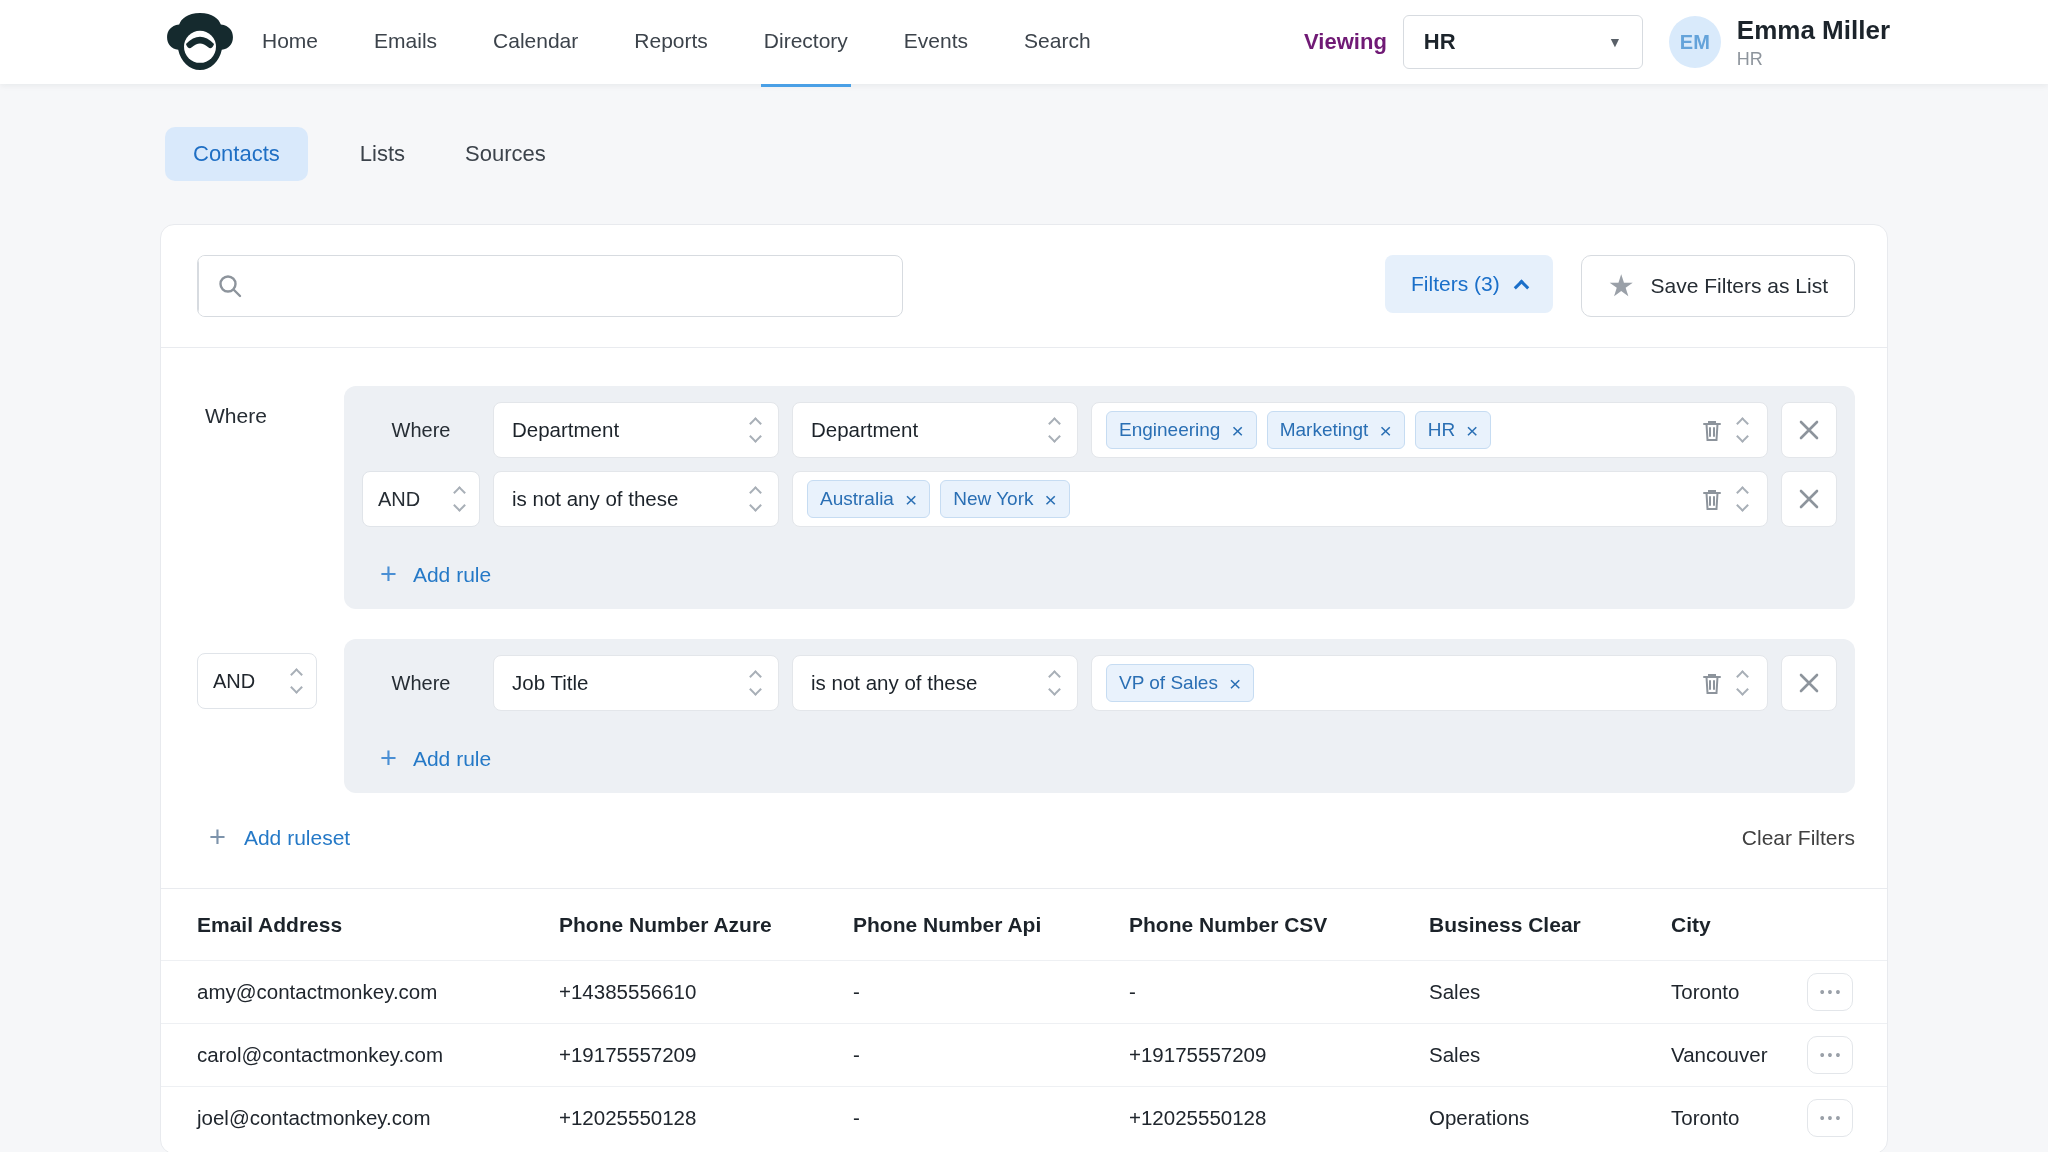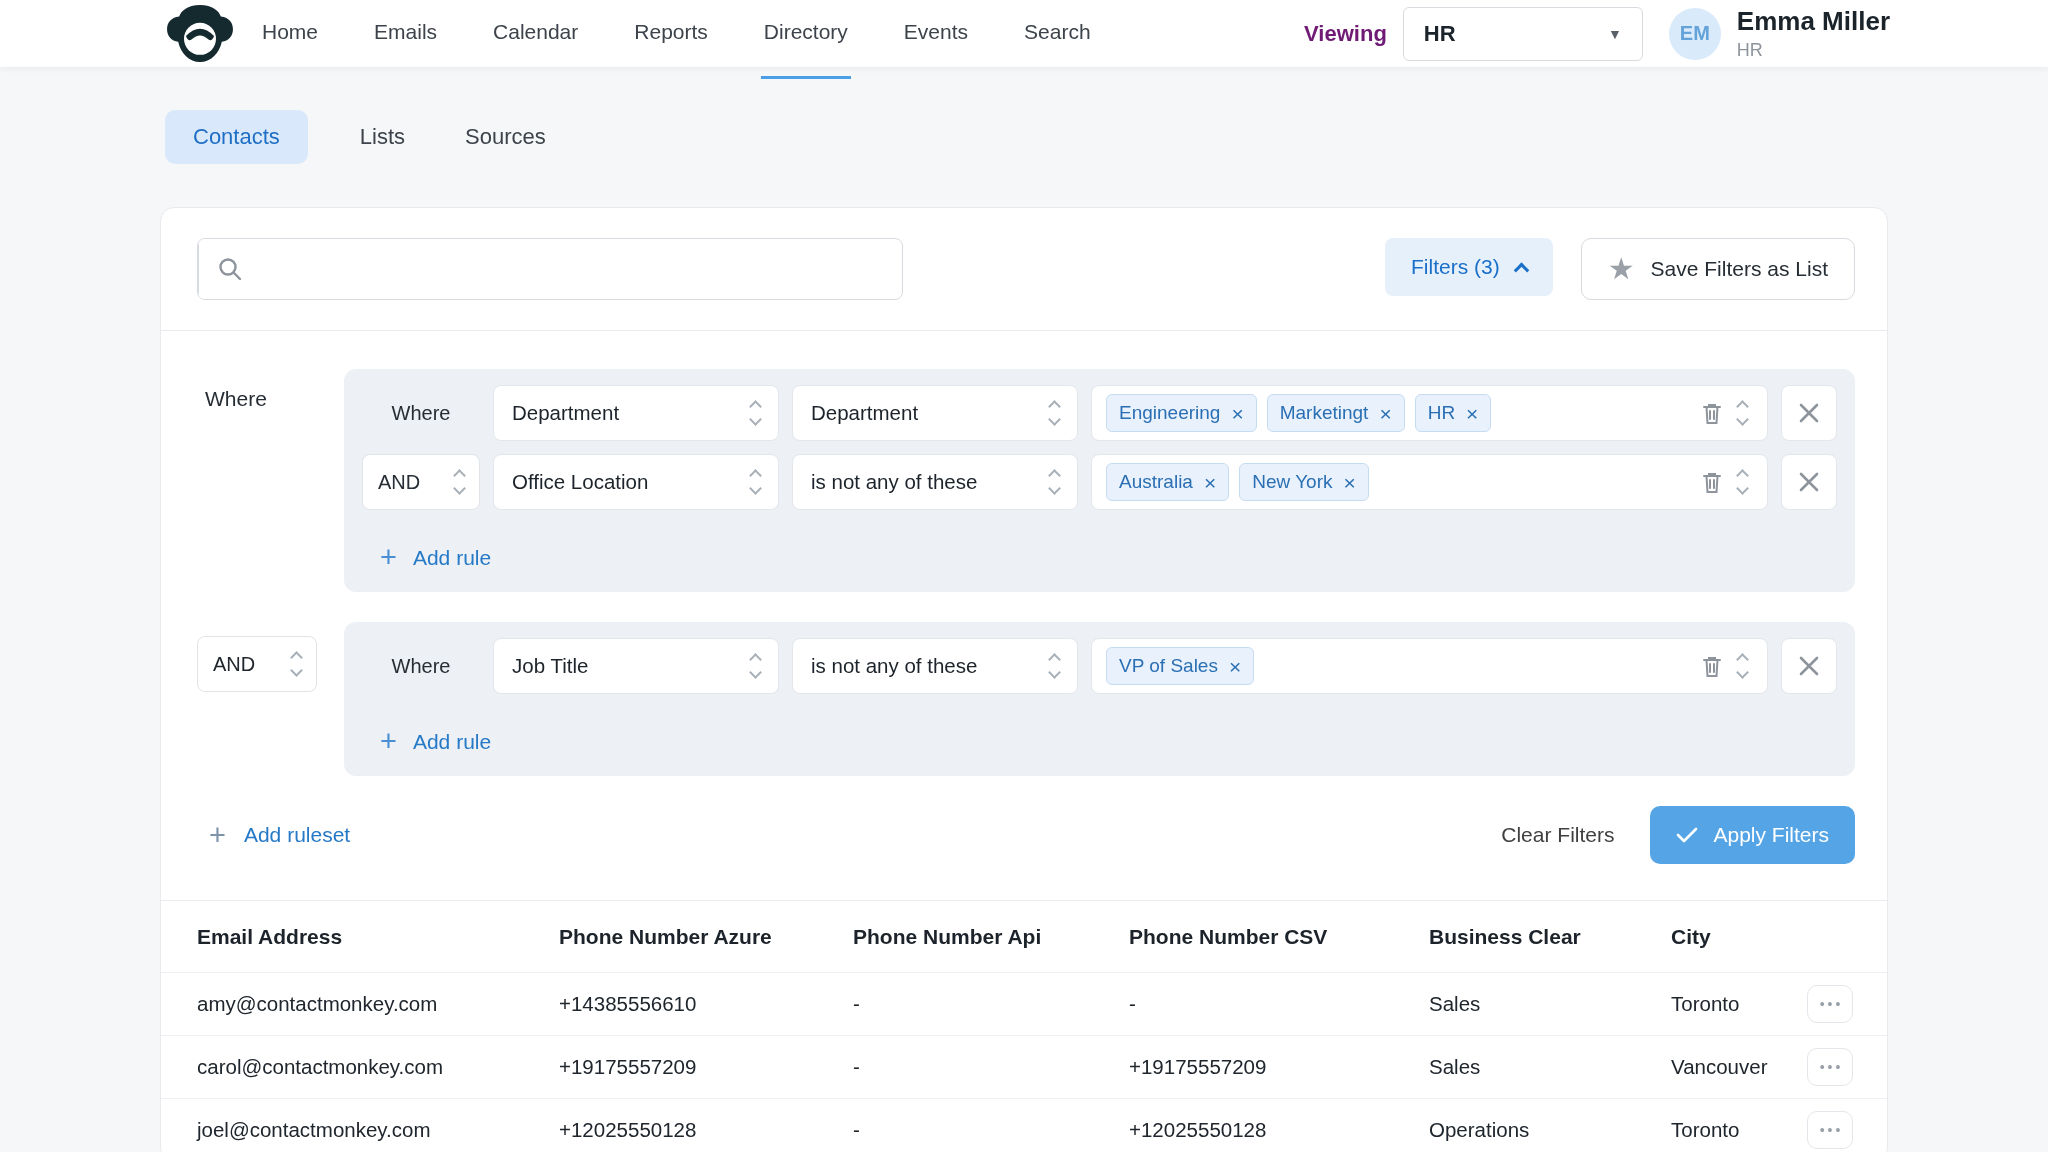--- a/index.html
+++ b/index.html
@@ -5,21 +5,21 @@
   * { box-sizing: border-box; margin: 0; padding: 0; }
   html,body { width: 2048px; height: 1152px; }
   body {
     background: #f6f7f9;
     font-family: "Liberation Sans", sans-serif;
     color: #20262d;
     overflow: hidden;
   }
   
   .topbar {
-    height: 67px; background: #fff;
+    height: 84px; background: #fff;
     display: flex; align-items: center;
     padding: 0 158px 0 165px;
     box-shadow: 0 2px 6px rgba(20,30,40,.06);
     position: relative; z-index: 2;
   }
   .logo { width: 70px; height: 62px; display: flex; align-items: center; cursor: pointer; }
   .nav { display: flex; gap: 50px; margin-left: 24px; height: 90px; }
   .nav-item {
     display: flex; align-items: center; font-size: 21px; color: #3c434b;
     height: 100%; border-bottom: 3px solid transparent; padding: 0 3px; cursor: pointer;
@@ -286,27 +286,20 @@
         
         <div class="rule-row">
           <div class="rule-connector is-select">
             <span>AND</span>
             <span class="caret">
                 <i class="cu"></i>
                 <i class="cd"></i>
               </span>
           </div>
           <div class="rule-select">
-            <span>Office Location</span>
-            <span class="caret">
-                <i class="cu"></i>
-                <i class="cd"></i>
-              </span>
-          </div>
-          <div class="rule-select">
             <span>is not any of these</span>
             <span class="caret">
                 <i class="cu"></i>
                 <i class="cd"></i>
               </span>
           </div>
           <div class="rule-values">
             <span class="tag">
               <span>Australia</span>
               <span class="tag-x">×</span>
@@ -402,26 +395,20 @@
         </div>
       </div>
     </div>
 
     <div class="filter-footer">
       <div class="add-ruleset">
         <span class="plus gray">+</span>
         <span>Add ruleset</span>
       </div>
       <div class="clear-filters">Clear Filters</div>
-      <button class="apply-btn">
-        <svg width="22" height="18" viewBox="0 0 22 18" fill="none" stroke="#ffffff" stroke-width="2.6" stroke-linecap="round" stroke-linejoin="round" aria-hidden="true">
-          <path d="M2 9 L8 15 L20 3"></path>
-        </svg>
-        <span>Apply Filters</span>
-      </button>
     </div>
   </div>
 
   <div class="table">
     <div class="t-row t-head">
       <div>Email Address</div>
       <div>Phone Number Azure</div>
       <div>Phone Number Api</div>
       <div>Phone Number CSV</div>
       <div>Business Clear</div>

